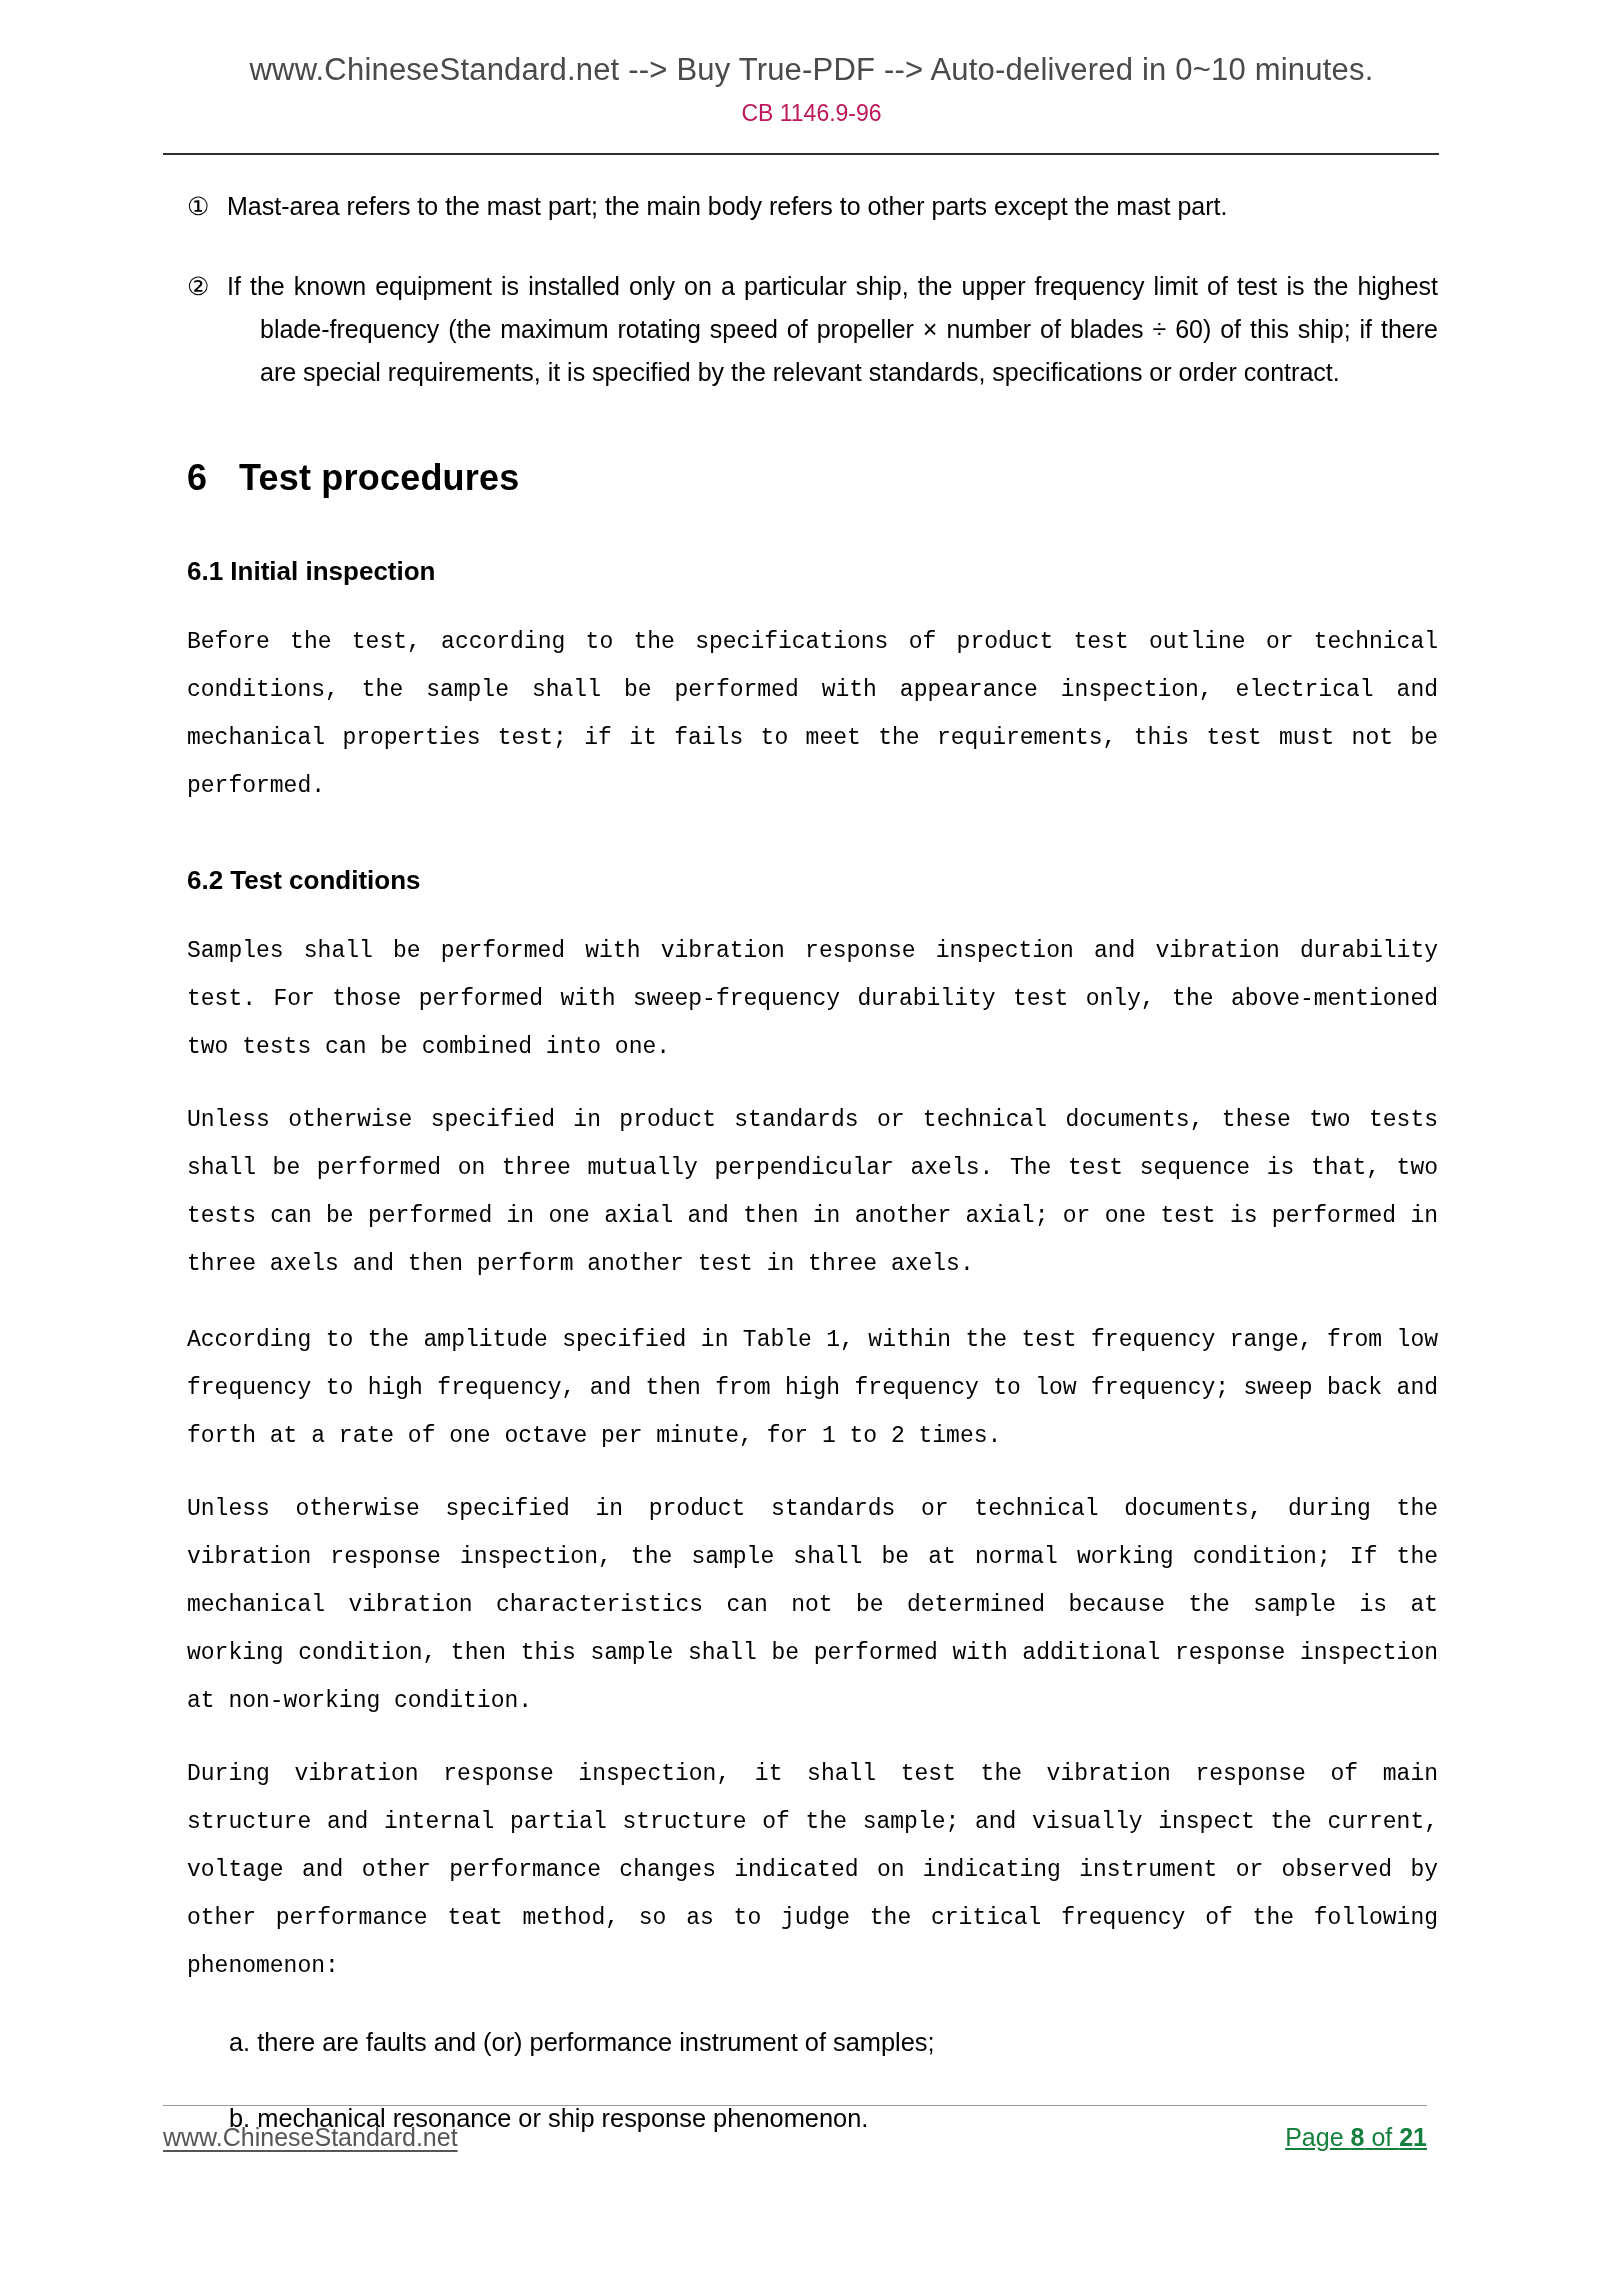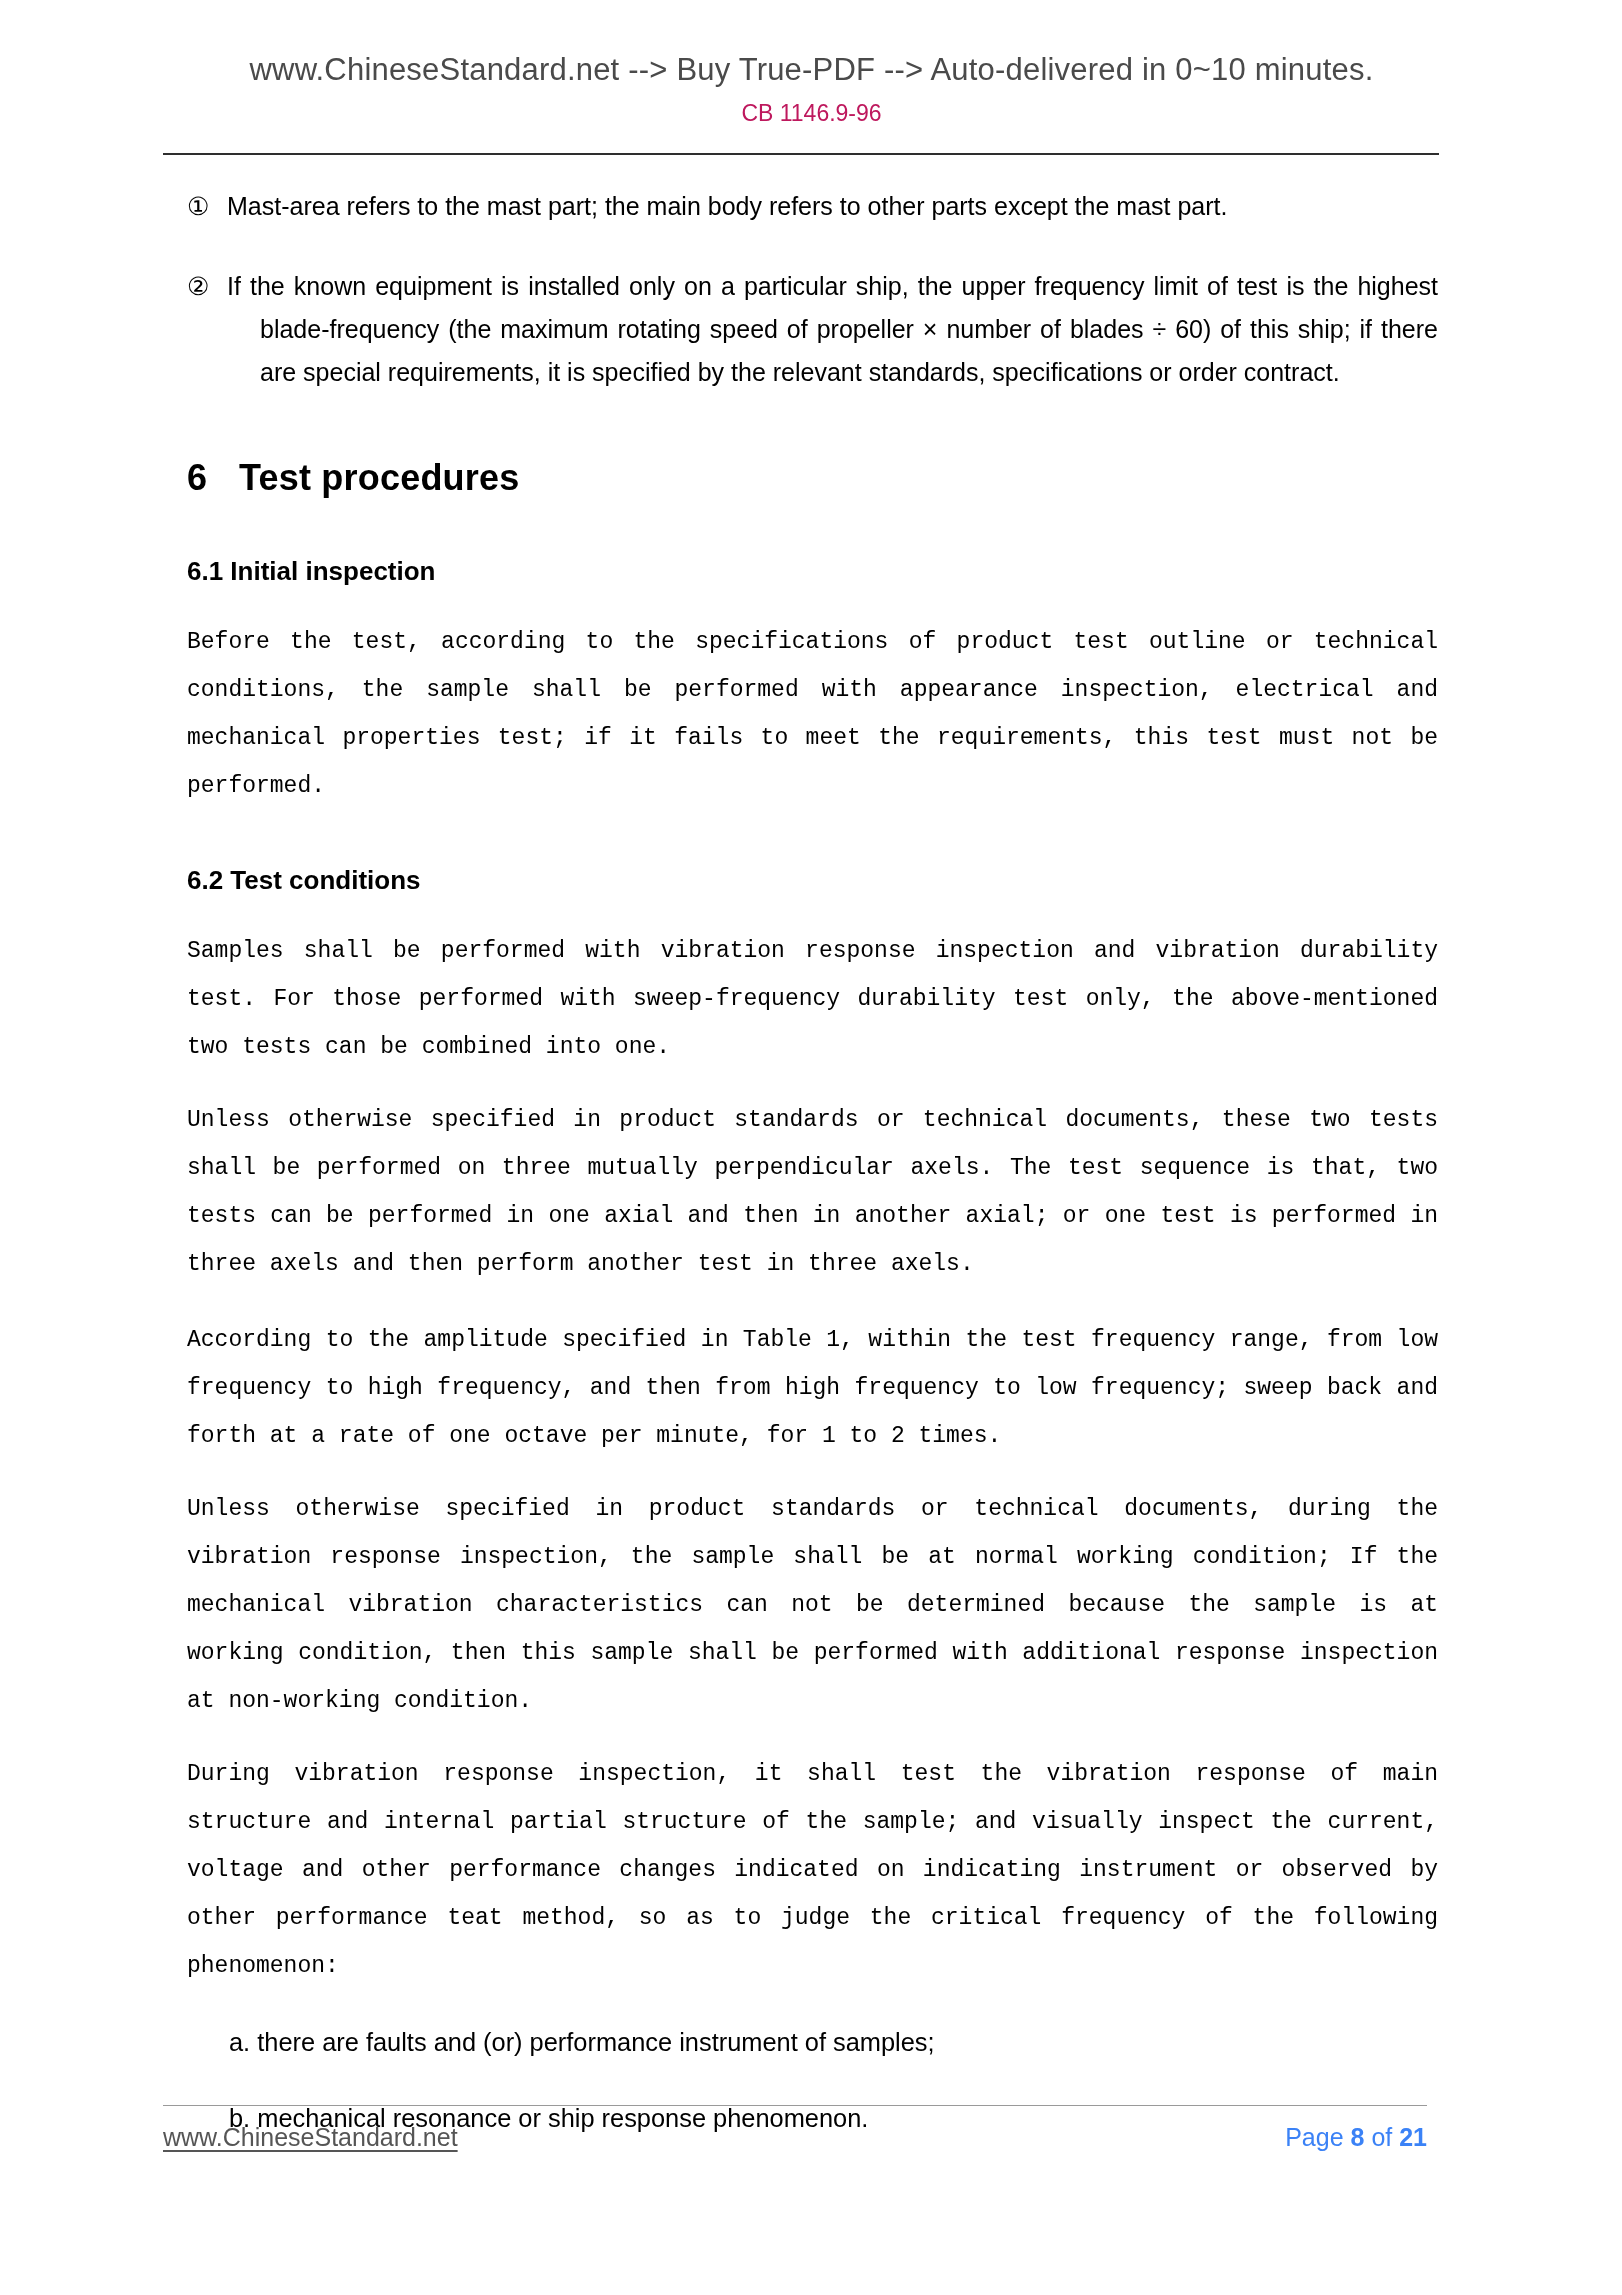--- a/index.html
+++ b/index.html
@@ -158,22 +158,23 @@
     font-size: 25px;
     color: #555555;
   }
   .footer-link {
     color: #555555;
     text-decoration: underline;
     text-underline-offset: 4.2px;
     white-space: nowrap;
   }
   .footer-page {
-    color: #3b82f6;
-    white-space: nowrap;
+    color: #15803d;
+    white-space: nowrap;
+    text-decoration: underline;
   }
   .footer-page b {
     font-weight: bold;
   }
 </style>
 </head>
 <body>
 
 <div class="page">
 

